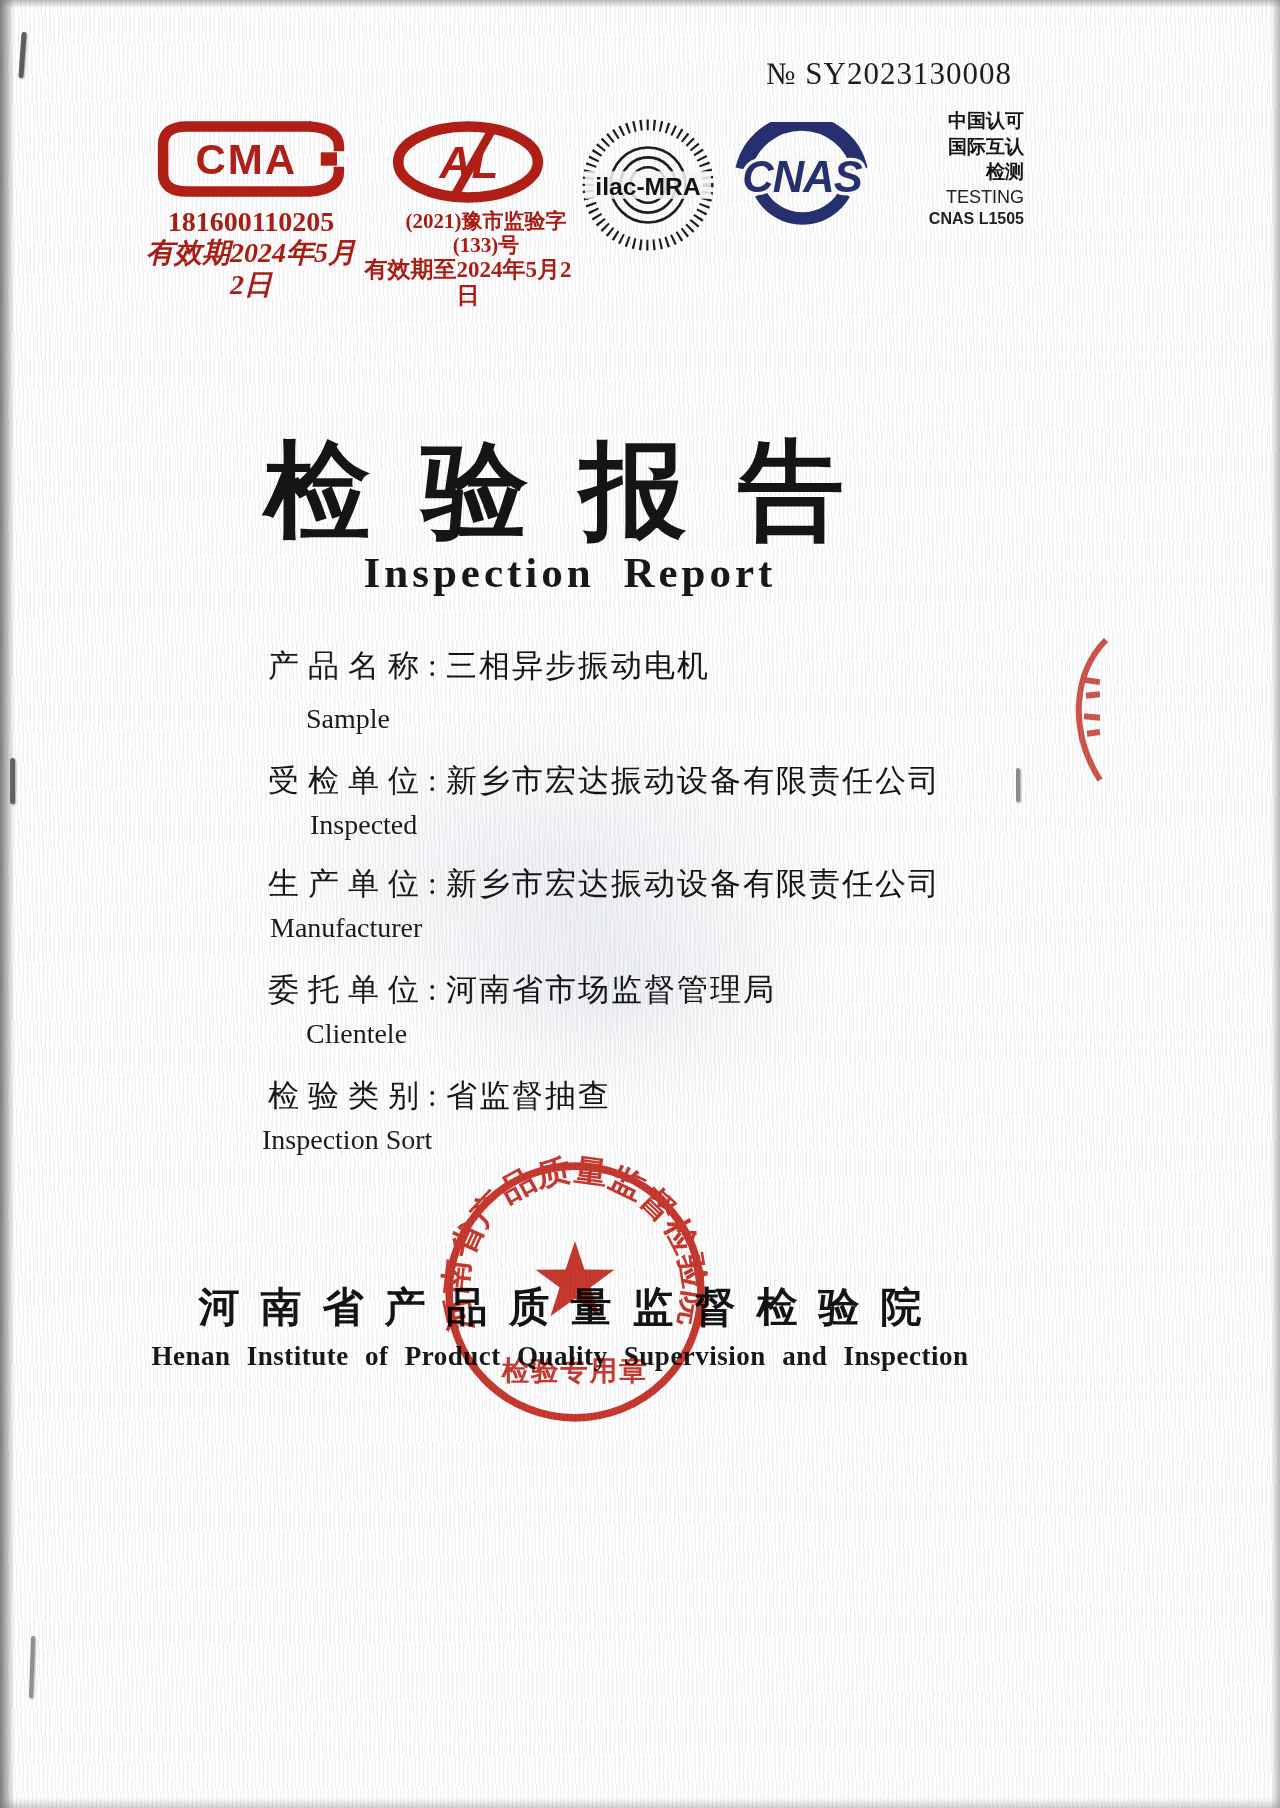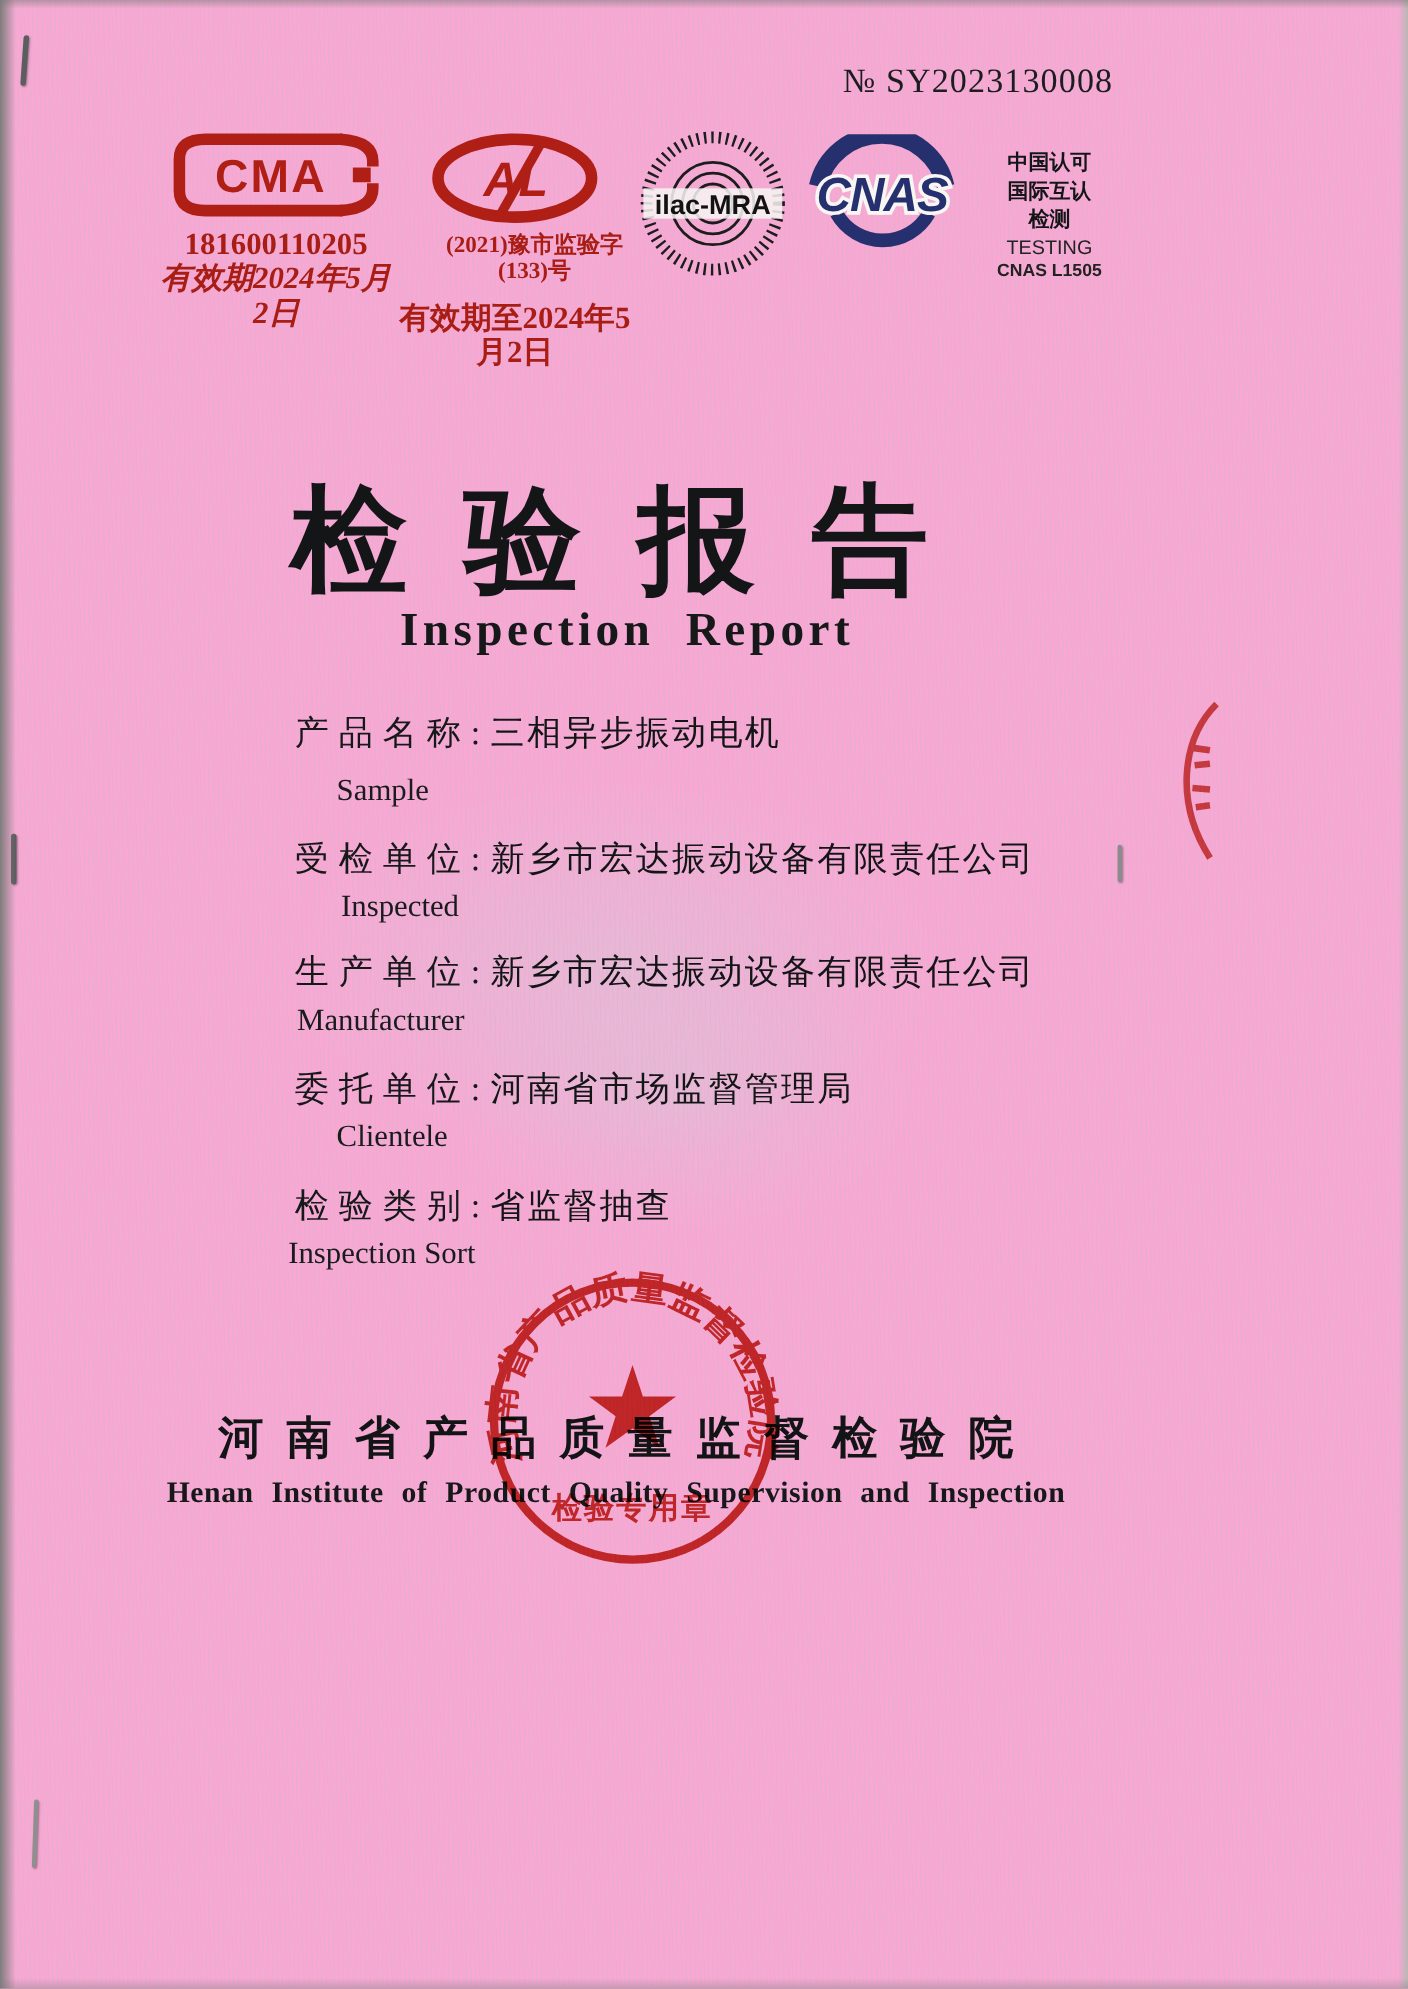--- a/index.html
+++ b/index.html
@@ -1,18 +1,18 @@
 <!DOCTYPE html>
 <html style="--ink: #17181a;"><head>
 <meta charset="utf-8">
 <style>
   html,body{margin:0;padding:0;background:#9a9a9a;}
   .page{
     position:relative;width:1280px;height:1808px;overflow:hidden;
-    background:#f9a8d4;
+    background:#ffffff;
     font-family:"Liberation Serif","DejaVu Serif",serif;
     color:var(--ink,#17181a);
   }
   
   .texture{
     position:absolute;inset:0;pointer-events:none;
     background-image:
       repeating-linear-gradient(88deg, rgba(185,188,196,.20) 0 1px, rgba(0,0,0,0) 1px 4px),
       repeating-linear-gradient(92.5deg, rgba(185,188,196,.15) 0 1px, rgba(0,0,0,0) 1px 5px),
       radial-gradient(ellipse 420px 240px at 560px 880px, rgba(205,212,220,.35), rgba(0,0,0,0) 70%),
@@ -39,24 +39,24 @@
 
   
   .cert{position:absolute;text-align:center;}
   .cert .red-line{color:#a81d14;font-weight:bold;line-height:1.12;
     font-family:"Liberation Serif","DejaVu Serif",serif;}
   .cert-cma{left:142px;top:116px;width:218px;}
   .cert-cma .red-line.no{font-size:28px;letter-spacing:0;}
   .cert-cma .red-line.val{font-size:28px;font-style:italic;}
   .cert-cal{left:362px;top:118px;width:212px;}
   .cert-cal .red-line.no{font-size:21px;margin-left:36px;}
-  .cert-cal .red-line.val{font-size:28px;margin-top:16px;}
+  .cert-cal .red-line.val{font-size:23px;}
   .cert-ilac{left:578px;top:116px;width:140px;}
   .cert-cnas{left:726px;top:122px;width:152px;}
-  .cnas-caption{position:absolute;left:884px;top:136px;width:140px;text-align:center;
+  .cnas-caption{position:absolute;left:884px;top:108px;width:140px;text-align:right;
     font-family:"Liberation Sans","DejaVu Sans",sans-serif;color:#141518;}
   .cnas-caption .cn{font-size:19px;font-weight:bold;line-height:1.35;}
   .cnas-caption .en{font-size:18px;font-weight:normal;line-height:1.4;color:#222;}
   .cnas-caption .en2{font-size:16px;font-weight:bold;color:#222;}
 
   .title-cn{
     position:absolute;top:420px;left:0;width:1140px;text-align:center;
     font-size:106px;font-weight:bold;letter-spacing:52px;padding-left:20px;box-sizing:border-box;
     color:#141517;
   }

